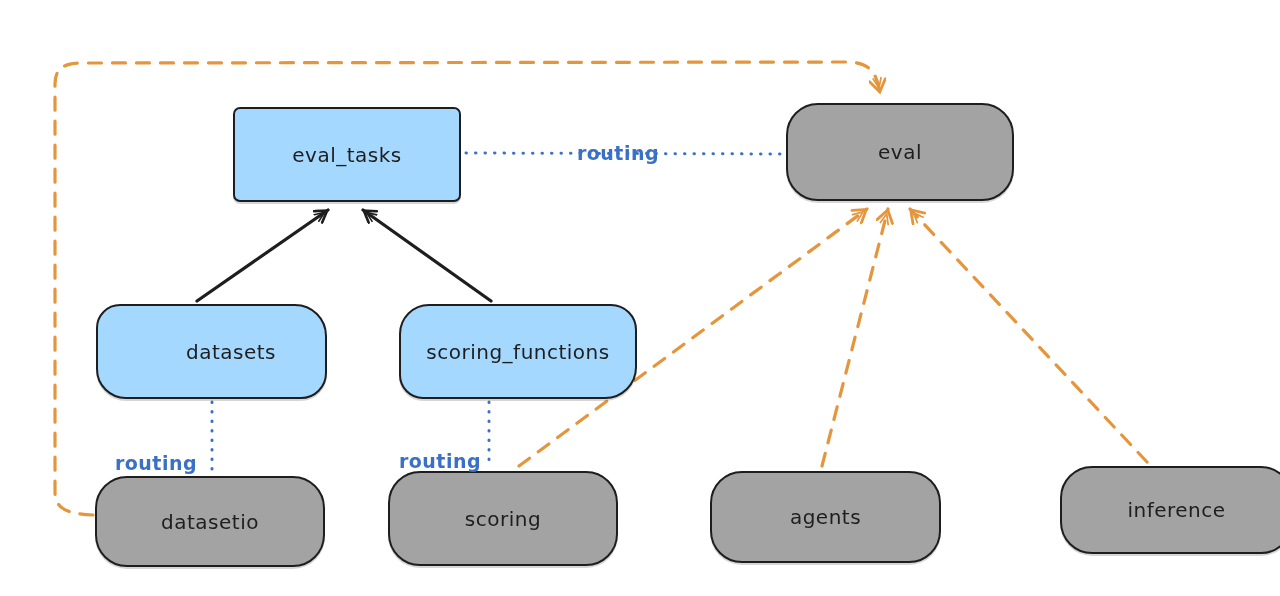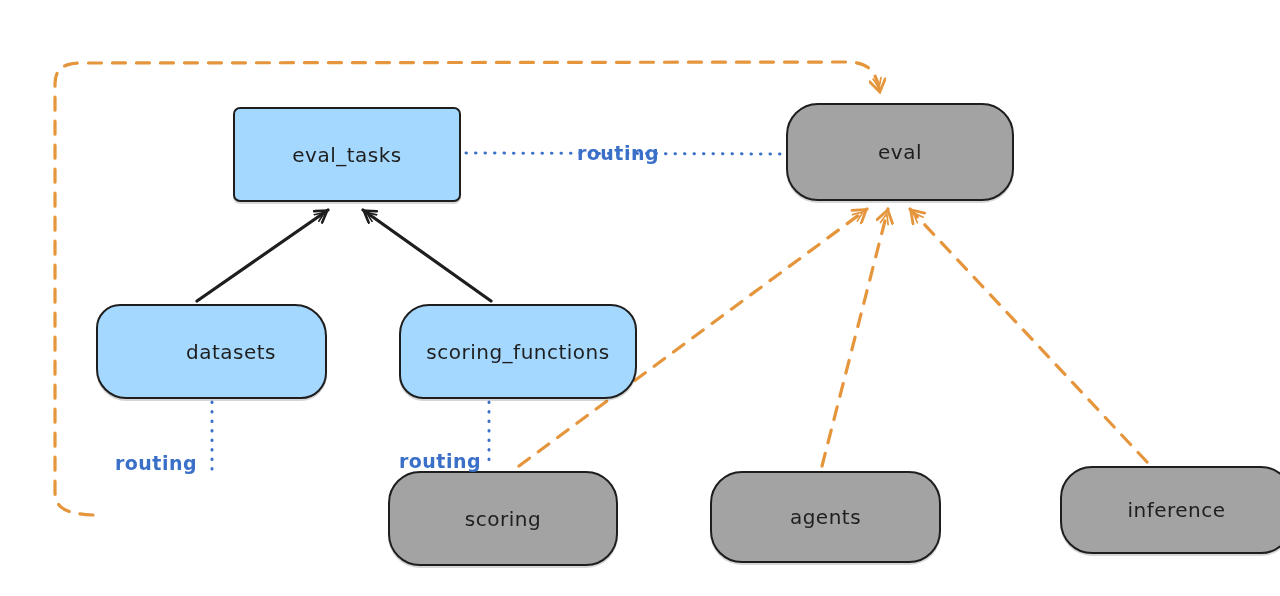--- a/index.html
+++ b/index.html
@@ -73,20 +73,23 @@
   </div>
 
   <div class="node blue r2" style="left:96px;top:304px;width:231px;height:95px;padding-left:39px;">
     <span>datasets</span>
   </div>
 
   <div class="node blue r1" style="left:383px;top:304px;width:238px;height:95px;margin-left:16px;">
     <span>scoring_functions</span>
   </div>
 
+  <div class="node green r1" style="left:95px;top:476px;width:230px;height:91px;">
+    <span>datasetio</span>
+  </div>
 
   <div class="node green r1" style="left:710px;top:471px;width:231px;height:92px;">
     <span>agents</span>
   </div>
 
   <div class="node green r2" style="left:388px;top:471px;width:230px;height:95px;">
     <span>scoring</span>
   </div>
 
   <div class="node green r2" style="left:1060px;top:466px;width:233px;height:88px;">

